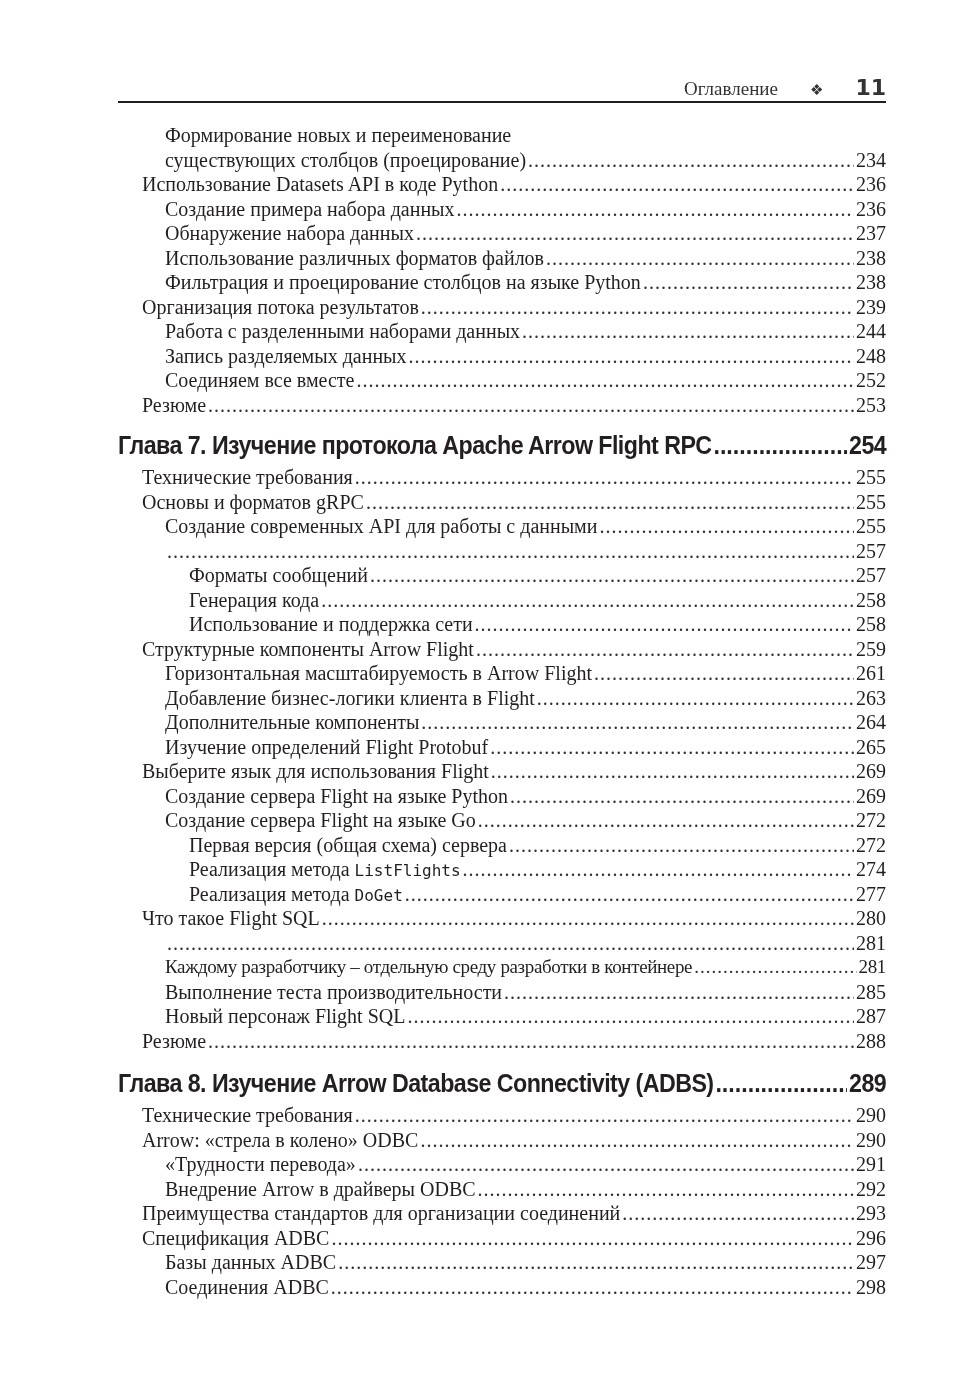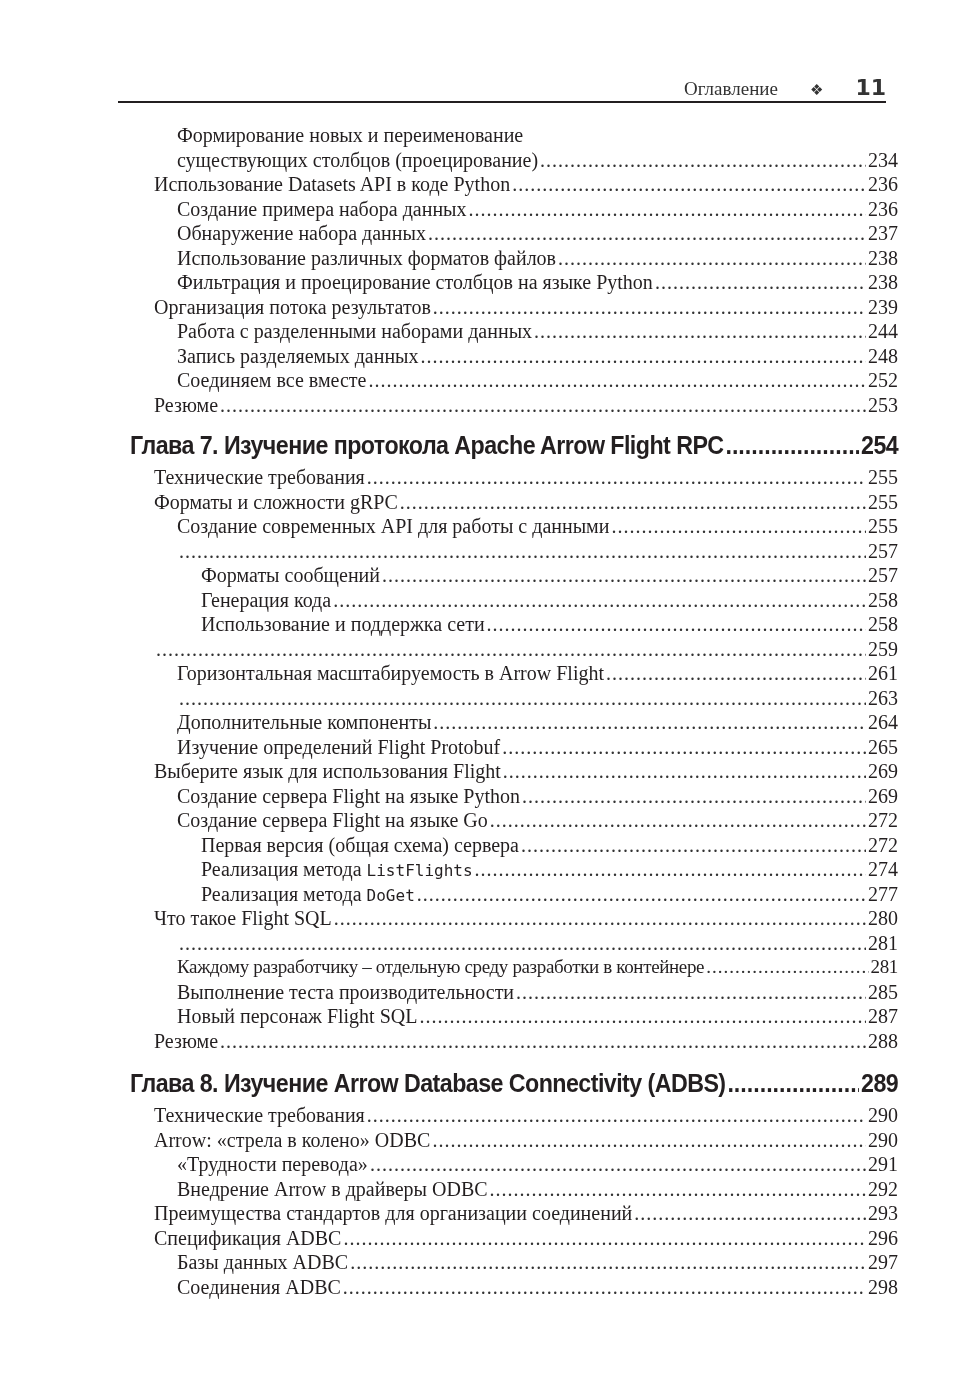--- a/index.html
+++ b/index.html
@@ -7,21 +7,21 @@
     .page { position: absolute; left: 118px; top: 0; width: 768px; }
     .running-head {
       position: absolute; top: 76px; left: 0; width: 768px; height: 24px;
       display: flex; justify-content: flex-end; align-items: flex-end;
       font-family: "Liberation Serif", serif; font-size: 19px; color: #333; gap: 16px;
     }
     .running-head .rh-title { margin-right: 16px; }
     .running-head .rh-orn { font-family: "DejaVu Sans", sans-serif; font-size: 15px; margin-right: 16px; position: relative; top: -1px; }
     .running-head .rh-num { font-family: "DejaVu Sans", sans-serif; font-weight: bold; font-size: 22px; }
     .rule { position: absolute; top: 101px; left: 0; width: 768px; height: 0; border-top: 2.5px solid #231f20; }
-    .toc { position: absolute; left: 12px; width: 768px; }
+    .toc { position: absolute; left: 0; width: 768px; }
     .entry {
       display: flex; align-items: baseline; height: 24.5px; line-height: 24.5px;
       font-family: "Liberation Serif", serif; font-size: 20px; white-space: nowrap;
     }
     .entry.l1 { padding-left: 24px; }
     .entry.l2 { padding-left: 47px; }
     .entry.l3 { padding-left: 71px; }
     .entry .label { flex: 0 0 auto; }
     .entry .leader { flex: 1 1 auto; overflow: hidden; margin: 0 2px; letter-spacing: 1px; color: #333; }
     .entry .leader::before { content: "........................................................................................................................................................................................"; }
@@ -114,21 +114,21 @@
       <span>254</span>
     </div>
   </div>
   <div class="toc" id="toc7" style="top:465px;">
       <div class="entry l1">
         <span class="label">Технические требования</span>
         <span class="leader"></span>
         <span class="page-num">255</span>
       </div>
       <div class="entry l1">
-        <span class="label">Форматы и сложности gRPC</span>
+        <span class="label">Основы и форматов gRPC</span>
         <span class="leader"></span>
         <span class="page-num">255</span>
       </div>
       <div class="entry l2">
         <span class="label">Создание современных API для работы с данными</span>
         <span class="leader"></span>
         <span class="page-num">255</span>
       </div>
       <div class="entry l2">
         <span class="leader"></span>
@@ -143,29 +143,31 @@
         <span class="label">Генерация кода</span>
         <span class="leader"></span>
         <span class="page-num">258</span>
       </div>
       <div class="entry l3">
         <span class="label">Использование и поддержка сети</span>
         <span class="leader"></span>
         <span class="page-num">258</span>
       </div>
       <div class="entry l1">
+        <span class="label">Структурные компоненты Arrow Flight</span>
         <span class="leader"></span>
         <span class="page-num">259</span>
       </div>
       <div class="entry l2">
         <span class="label">Горизонтальная масштабируемость в Arrow Flight</span>
         <span class="leader"></span>
         <span class="page-num">261</span>
       </div>
       <div class="entry l2">
+        <span class="label">Добавление бизнес-логики клиента в Flight</span>
         <span class="leader"></span>
         <span class="page-num">263</span>
       </div>
       <div class="entry l2">
         <span class="label">Дополнительные компоненты</span>
         <span class="leader"></span>
         <span class="page-num">264</span>
       </div>
       <div class="entry l2">
         <span class="label">Изучение определений Flight Protobuf</span>

